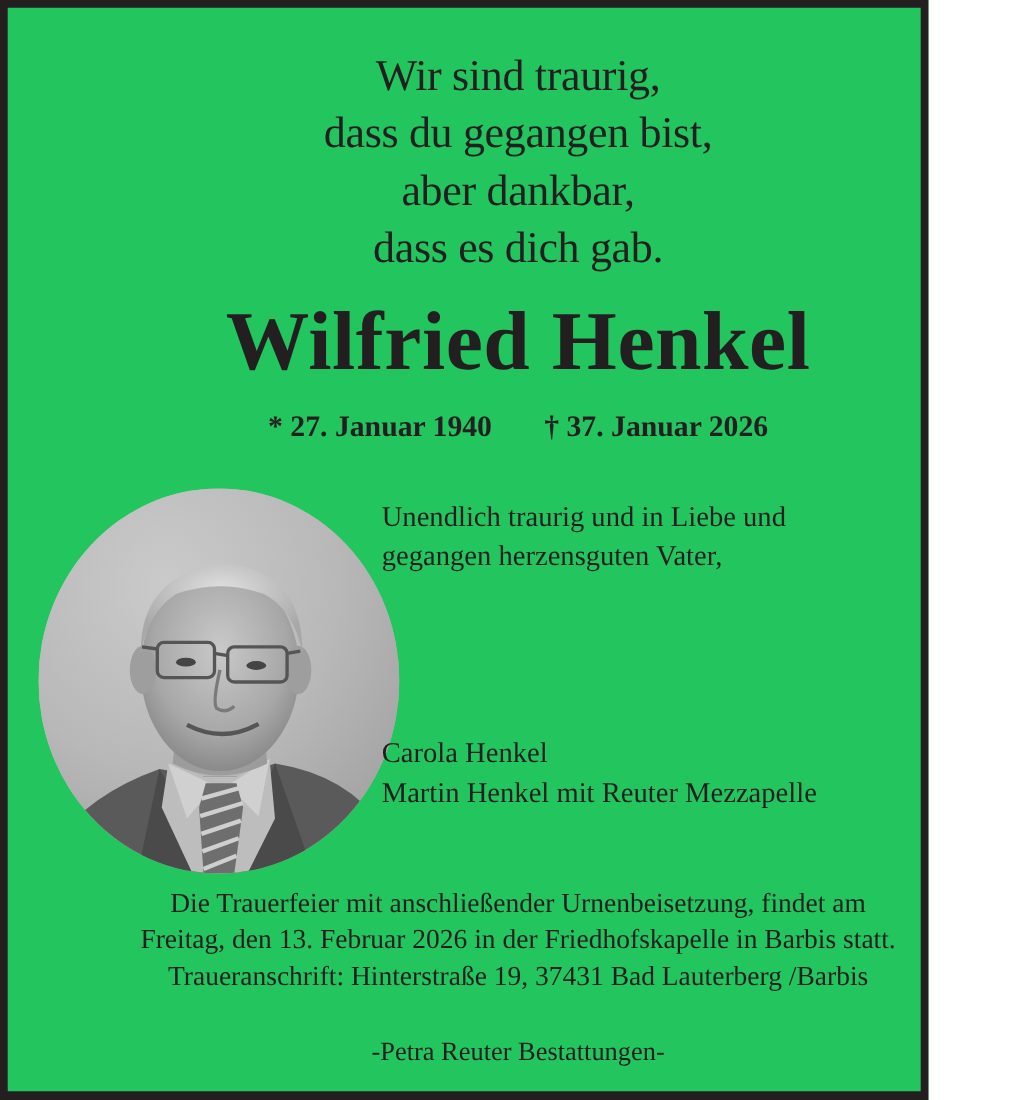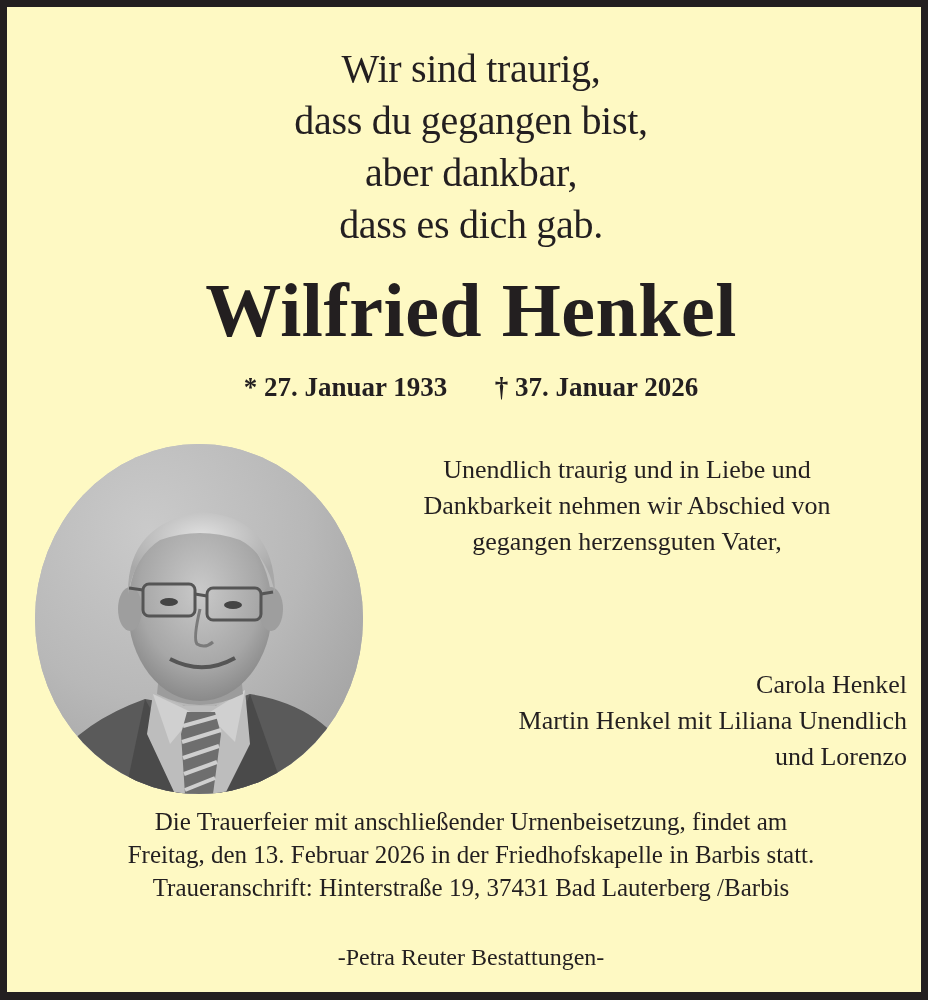--- a/index.html
+++ b/index.html
@@ -1,24 +1,24 @@
 <!DOCTYPE html>
 <html><head>
   <meta charset="utf-8">
   <style>
     html, body { margin: 0; padding: 0; background: #ffffff; }
     body { width: 928px; height: 1000px; position: relative; overflow: hidden; }
     .frame {
-      position: absolute; left: 0; top: 0; width: 928px; height: 1000px;
+      position: absolute; left: 0; top: 0; width: 844px; height: 1000px;
       box-sizing: border-box;
       border-top: 7px solid #231f20;
       border-left: 7px solid #231f20;
       border-right: 7px solid #231f20;
       border-bottom: 8px solid #231f20;
-      background: #fef9c3;
+      background: #22c55e;
     }
     .motto {
       position: absolute; left: 0; width: 928px; top: 36px;
       text-align: center;
       font-family: "Liberation Serif", serif;
       font-size: 40px; line-height: 52px;
       color: #231f20;
       letter-spacing: -0.3px;
     }
     .motto div { white-space: nowrap; }
@@ -44,29 +44,29 @@
     .photo {
       position: absolute; left: 28px; top: 437px;
       width: 328px; height: 350px;
       border-radius: 50%;
       overflow: hidden;
       background: radial-gradient(ellipse at 30% 20%, #c4c4c4 0%, #b6b6b6 45%, #a9a9a9 100%);
     }
     .photo svg { display: block; }
     .farewell {
       position: absolute; left: 340px; width: 560px; top: 445px;
-      text-align: center;
+      text-align: left;
       font-family: "Liberation Serif", serif;
       font-size: 26px; line-height: 36px;
       color: #231f20;
     }
     .farewell div, .mourners div, .service div { white-space: nowrap; }
     .mourners {
       position: absolute; left: 340px; width: 560px; top: 660px;
-      text-align: right;
+      text-align: left;
       font-family: "Liberation Serif", serif;
       font-size: 26px; line-height: 36px;
       color: #231f20;
     }
     .service {
       position: absolute; left: 0; width: 928px; top: 798px;
       text-align: center;
       font-family: "Liberation Serif", serif;
       font-size: 25px; line-height: 33px;
       color: #231f20;
@@ -88,21 +88,21 @@
     <div>Wir sind traurig,</div>
     <div>dass du gegangen bist,</div>
     <div>aber dankbar,</div>
     <div>dass es dich gab.</div>
   </div>
 
   <div class="name">Wilfried Henkel</div>
 
   <div class="dates">
     <span>*</span>
-    <span>27. Januar 1933</span>
+    <span>27. Januar 1940</span>
     <span class="gap"></span>
     <span>†</span>
     <span>37. Januar 2026</span>
   </div>
 
   <div class="photo">
     <svg width="328" height="350" viewBox="0 0 328 350">
       <defs>
         <radialGradient id="bg" cx="35%" cy="25%" r="80%">
           <stop offset="0%" stop-color="#cacaca"></stop>
@@ -159,28 +159,26 @@
       <ellipse cx="198" cy="161" rx="9" ry="4" fill="#444"></ellipse>
 
       <path d="M165 165 Q158 195 162 200 Q170 205 178 198" fill="none" stroke="#7a7a7a" stroke-width="3"></path>
 
       <path d="M135 215 Q168 232 200 214" fill="none" stroke="#555" stroke-width="4"></path>
     </svg>
   </div>
 
   <div class="farewell">
     <div>Unendlich traurig und in Liebe und</div>
-    <div>Dankbarkeit nehmen wir Abschied von</div>
     <div>gegangen herzensguten Vater,</div>
   </div>
 
   <div class="mourners">
     <div>Carola Henkel</div>
-    <div>Martin Henkel mit Liliana Unendlich</div>
-    <div>und Lorenzo</div>
+    <div>Martin Henkel mit Reuter Mezzapelle</div>
   </div>
 
   <div class="service">
     <div>Die Trauerfeier mit anschließender Urnenbeisetzung, findet am</div>
     <div>Freitag, den 13. Februar 2026 in der Friedhofskapelle in Barbis statt.</div>
     <div>Traueranschrift: Hinterstraße 19, 37431 Bad Lauterberg /Barbis</div>
   </div>
 
   <div class="undertaker">-Petra Reuter Bestattungen-</div>
 

